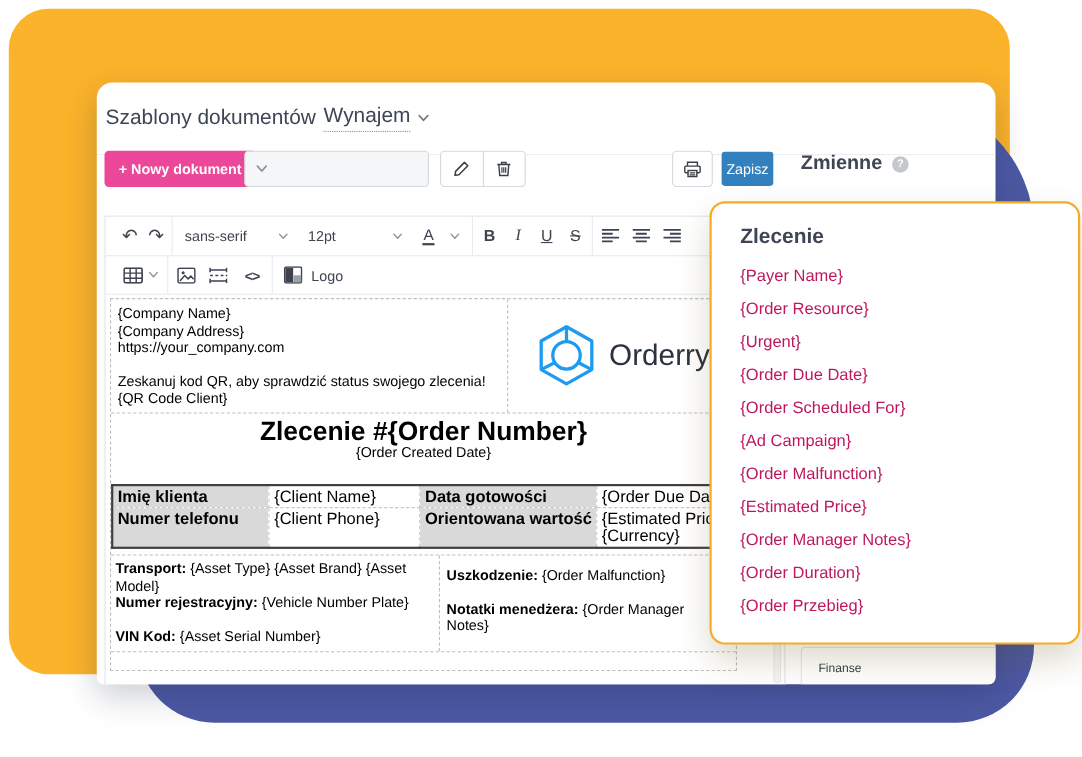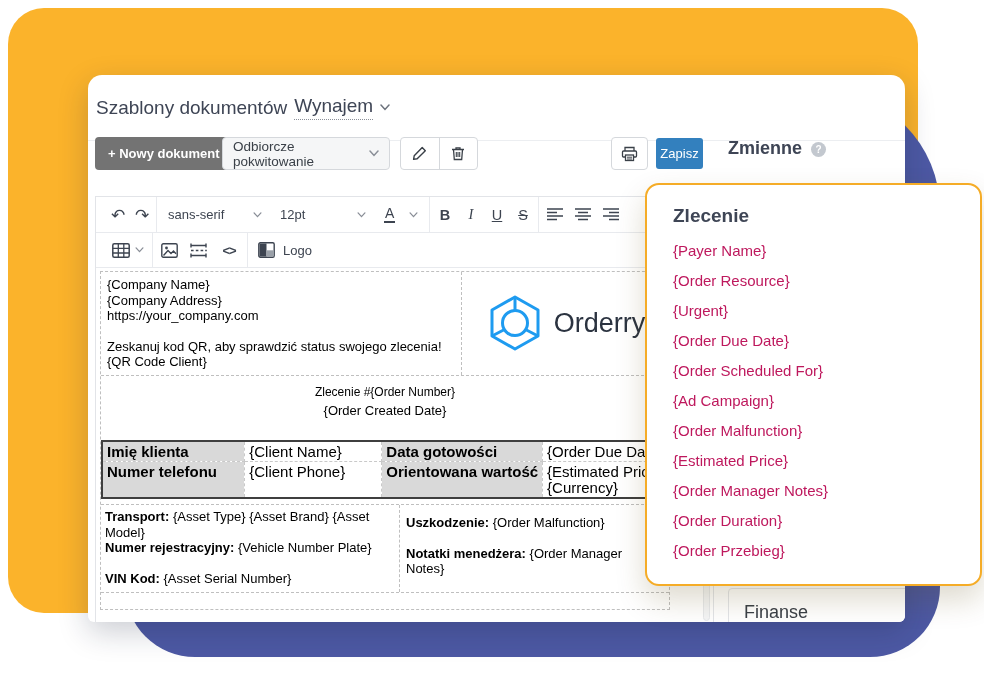--- a/index.html
+++ b/index.html
@@ -17,21 +17,21 @@
   .card{position:absolute;left:88px;top:75px;width:817px;height:547px;background:#fff;
         border-radius:14px 14px 6px 6px;box-shadow:0 10px 30px rgba(25,30,60,.22);overflow:hidden;}
 
   .card-header{height:66px;border-bottom:1px solid #eceef1;display:flex;align-items:center;padding-left:8px;}
   .page-title{font-size:19px;color:#3e4555;display:flex;align-items:center;gap:7px;}
   .title-drop{border-bottom:1px dotted #8a8f98;padding-bottom:2px;cursor:pointer;}
   .chev{display:inline-block;}
 
   
   .actions-row{position:absolute;left:0;top:50px;width:100%;height:56px;}
-  .btn-new{position:absolute;left:7px;top:12px;height:33px;padding:0 13px;background:#737373;color:#fff;
+  .btn-new{position:absolute;left:7px;top:12px;height:33px;padding:0 13px;background:#ec4899;color:#fff;
            font-size:13px;font-weight:700;border-radius:4px;display:flex;align-items:center;cursor:pointer;}
   .select-template{position:absolute;left:134px;top:12px;width:168px;height:33px;background:#f5f6f7;
            border:1px solid #d5d8dc;border-radius:4px;font-size:13.5px;color:#3a4048;display:flex;
            align-items:center;justify-content:space-between;padding:0 10px;cursor:pointer;}
   .btn-group{position:absolute;left:312px;top:12px;height:33px;width:78px;border:1px solid #d5d8dc;
            border-radius:4px;background:#fff;display:flex;}
   .btn-group .half{flex:1;display:flex;align-items:center;justify-content:center;cursor:pointer;}
   .btn-group .half + .half{border-left:1px solid #d5d8dc;}
   .btn-print{position:absolute;left:523px;top:12px;width:37px;height:33px;border:1px solid #d5d8dc;
            border-radius:4px;background:#fff;display:flex;align-items:center;justify-content:center;cursor:pointer;}
@@ -70,35 +70,35 @@
 
   
   .doc{position:absolute;left:4px;top:74px;width:570px;font-size:13px;line-height:15.5px;color:#000;}
   .doc-outer{border:1px dashed #bfbfbf;}
   .d-row1{display:flex;border-bottom:1px dashed #bfbfbf;min-height:100px;}
   .d-cellA{width:361px;border-right:1px dashed #bfbfbf;padding:5px 6px;}
   .d-cellB{flex:1;display:flex;align-items:center;justify-content:center;gap:10px;overflow:hidden;}
   .blank{height:15px;}
   .brand-text{font-size:27px;color:#2b3340;font-weight:500;white-space:nowrap;}
   .d-heading{padding-top:9px;height:56px;text-align:center;}
-  .d-h1{font-size:12px;font-weight:400;}
+  .d-h1{font-size:24px;font-weight:700;}
   .d-h2{font-size:13px;margin-top:3px;text-align:center;}
   .client-table{width:100%;border-collapse:collapse;border:2px solid #3f3f3f;margin-top:8px;}
   .client-table td{border:1px dashed #c9c9c9;padding:2px 4px;font-size:15px;vertical-align:top;overflow:hidden;white-space:nowrap;}
   .client-table td.g{background:#d9d9d9;font-weight:700;}
   .ct-c1{width:26.5%;}.ct-c2{width:26%;}.ct-c3{width:25.8%;}.ct-c4{width:21.7%;}
   .d-details{display:flex;border-top:1px dashed #bfbfbf;border-bottom:1px dashed #bfbfbf;margin-top:5px;}
   .d-dl{width:299px;border-right:1px dashed #bfbfbf;padding:4px 4px 6px 4px;}
   .d-dr{flex:1;padding:4px 6px 6px 6px;}
   .lbl{font-weight:700;}
   .d-empty{height:16px;}
 
   
   .finance-box{position:absolute;left:640px;top:513px;width:256px;height:44px;border:1px solid #e2e4e8;
-           border-radius:4px;background:#fff;font-size:18px;color:#3a4048;padding:13px 0 0 15px;cursor:pointer;}
+           border-radius:4px;background:#fff;font-size:11px;color:#3a4048;padding:13px 0 0 15px;cursor:pointer;}
 
   
   .panel{position:absolute;left:645px;top:183px;width:337px;height:403px;background:#fff;
          border:2px solid #F5AC27;border-radius:14px;box-shadow:0 14px 30px rgba(90,70,10,.20);
          padding:20px 26px;overflow:hidden;}
   .panel-title{font-size:19px;font-weight:700;color:#3e4555;margin-bottom:9px;}
   .var-link{font-size:15px;line-height:30px;color:#be185d;cursor:pointer;white-space:nowrap;}
 
   svg{display:block;}
 </style>
@@ -119,21 +119,20 @@
           <svg width="10" height="7" viewBox="0 0 10 7">
               <path d="M1 1 L5 5.4 L9 1" fill="none" stroke="#6d737d" stroke-width="1.5" stroke-linecap="round"></path>
             </svg>
         </span>
       </div>
     </div>
 
     <div class="actions-row">
       <div class="btn-new">+ Nowy dokument</div>
       <div class="select-template">
-        <span>Odbiorcze pokwitowanie</span>
         <span>
           <svg width="10" height="7" viewBox="0 0 10 7">
               <path d="M1 1 L5 5.4 L9 1" fill="none" stroke="#8a8f98" stroke-width="1.5" stroke-linecap="round"></path>
             </svg>
         </span>
       </div>
       <div class="btn-group">
         <div class="half">
           <span>
             <svg width="15" height="15" viewBox="0 0 15 15">

